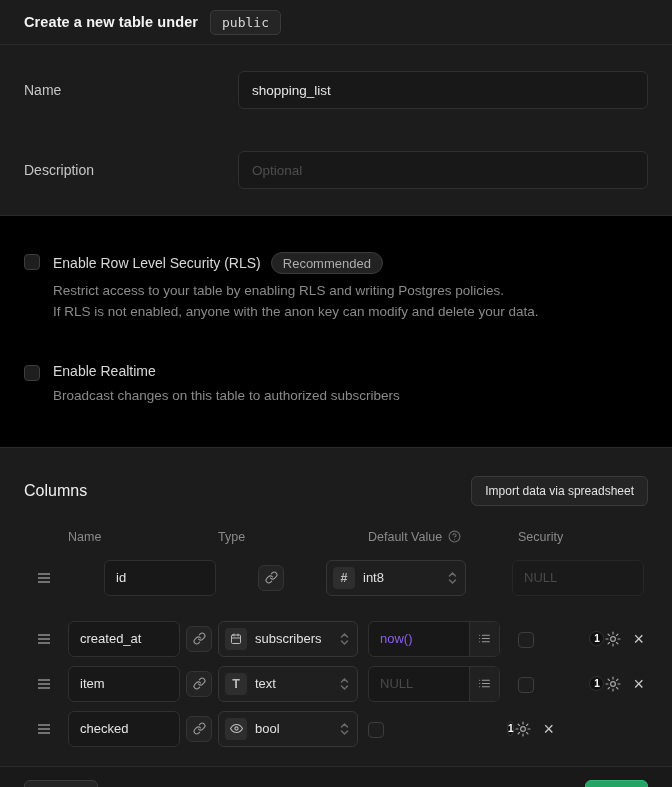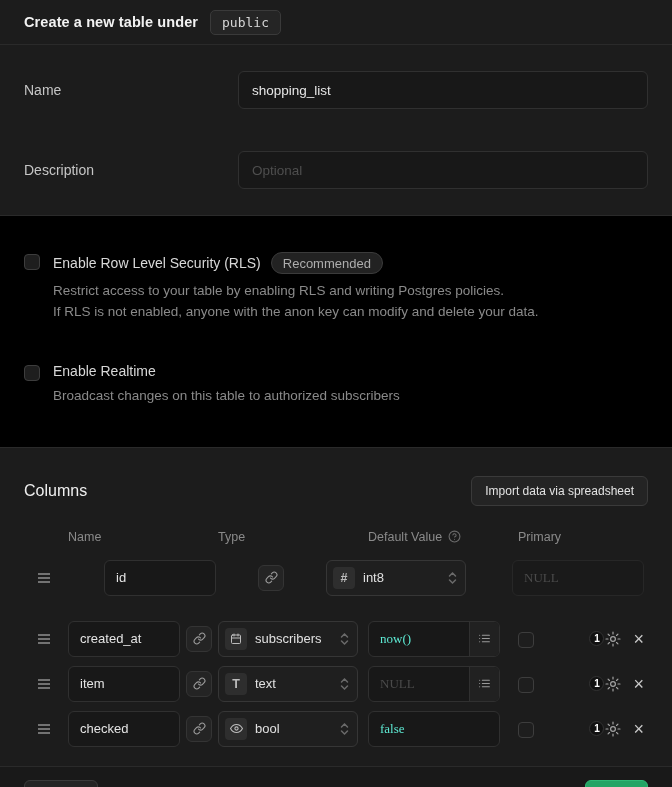--- a/index.html
+++ b/index.html
@@ -103,21 +103,21 @@
   .type-name { flex:1; font-size:13px; color:#e0e0e0; white-space:nowrap; overflow:hidden; }
   .updown { display:flex; flex:none; }
 
   .default-wrap {
     width:132px; height:36px;
     display:flex; align-items:stretch;
     background:#181818; border:1px solid #303030; border-radius:6px; overflow:hidden;
   }
   .default-wrap input {
     flex:1; min-width:0; background:transparent; border:none; outline:none;
-    padding:0 11px; font-size:13px; color:#5eead4; font-family:Liberation Serif, serif;
+    padding:0 11px; font-size:13px; color:#8b5cf6; font-family:Liberation Sans, sans-serif;
   }
   .default-wrap input::placeholder { color:#4a4a4a; }
   .default-wrap.disabled { background:#1a1a1a; border-color:#272727; }
   .picker-btn {
     width:30px; flex:none; border:none; border-left:1px solid #303030;
     background:#212121; color:#9a9a9a;
     display:flex; align-items:center; justify-content:center; cursor:pointer;
   }
   .cell-primary { display:flex; align-items:center; }
   .cell-controls { display:flex; align-items:center; justify-content:flex-end; gap:7px; padding-right:4px; }
@@ -205,21 +205,21 @@
       <span class="chead gc5">
         <span>Default Value</span>
         <span class="help-icon">
           <svg width="13" height="13" viewBox="0 0 24 24" fill="none" stroke="currentColor" stroke-width="2" stroke-linecap="round">
               <circle cx="12" cy="12" r="10"></circle>
               <path d="M9.09 9a3 3 0 0 1 5.83 1c0 2-3 3-3 3"></path>
               <line x1="12" y1="17" x2="12.01" y2="17"></line>
             </svg>
         </span>
       </span>
-      <span class="chead gc6">Primary</span>
+      <span class="chead gc6">Security</span>
     </div>
 
     <div class="cgrid crow first">
       <span class="cell-handle">
         <svg width="14" height="12" viewBox="0 0 14 12" fill="none" stroke="#8f8f8f" stroke-width="1.4">
             <path d="M1 2h12M1 6h12M1 10h12"></path>
           </svg>
       </span>
       <input class="mini-input" type="text" value="id" style="">
       <span>
@@ -394,23 +394,20 @@
               <circle cx="12" cy="12" r="3"></circle>
             </svg>
         </span>
         <span class="type-name">bool</span>
         <span class="updown">
           <svg width="9" height="14" viewBox="0 0 9 14" fill="none" stroke="#6a6a6a" stroke-width="1.5" stroke-linecap="round">
               <path d="M1.5 5l3-3 3 3M1.5 9l3 3 3-3"></path>
             </svg>
         </span>
       </div>
-      <div class="default-wrap">
-        <input type="text" value="false" style="">
-      </div>
       <span class="cell-primary">
           <span class="checkbox"></span>
         </span>
       <span class="cell-controls">
         <span class="count-badge">1</span>
         <button class="gear-btn">
           <svg width="16" height="16" viewBox="0 0 24 24" fill="none" stroke="#a3a3a3" stroke-width="1.8" stroke-linecap="round">
               <circle cx="12" cy="12" r="3.6"></circle>
               <path d="M12 1.5v3M12 19.5v3M1.5 12h3M19.5 12h3M4.6 4.6l2.1 2.1M17.3 17.3l2.1 2.1M19.4 4.6l-2.1 2.1M6.7 17.3l-2.1 2.1"></path>
             </svg>

